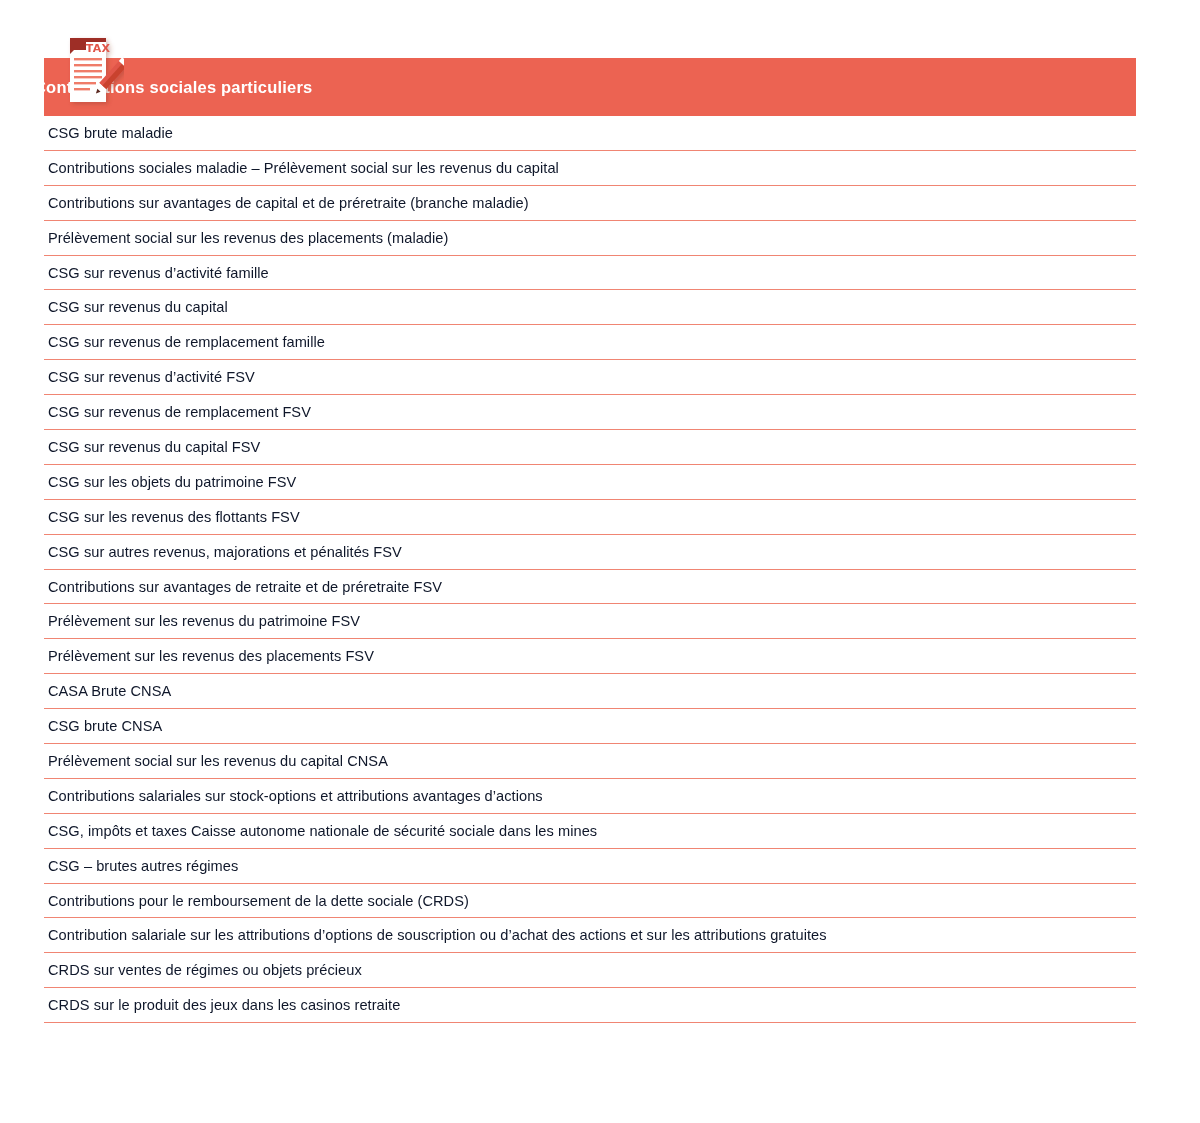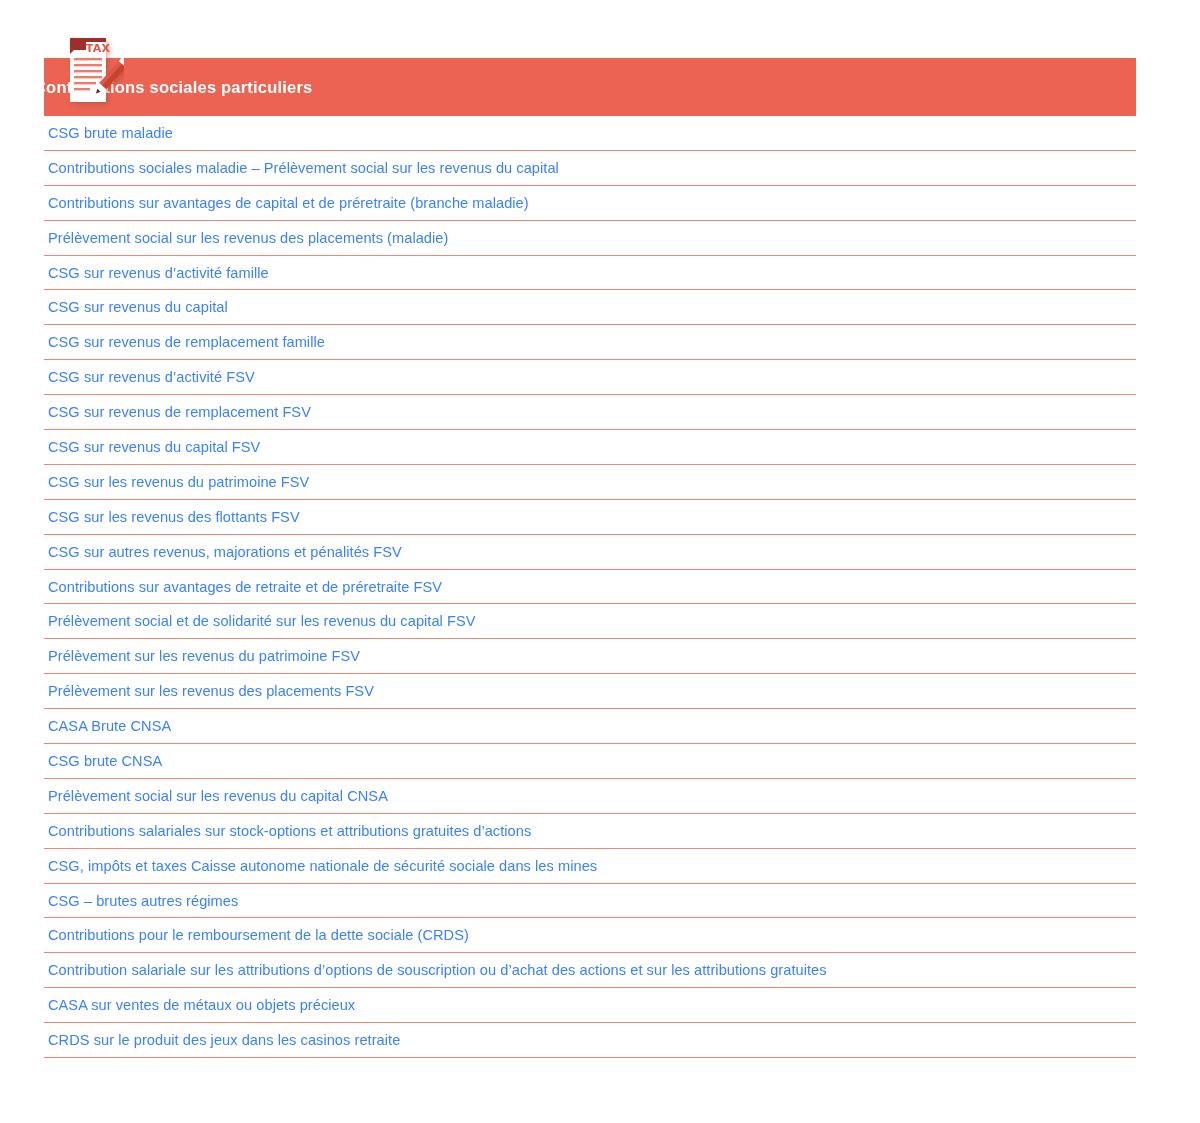--- a/index.html
+++ b/index.html
@@ -75,21 +75,21 @@
     height: 34.9px;
     display: flex;
     align-items: center;
     box-sizing: border-box;
     border-bottom: 1.6px solid #f08573;
     background: #ffffff;
   }
   .row:first-child { border-top: none; }
   .row-label {
     font-size: 14.6px;
-    color: #3b82f6;
+    color: #0f172a;
     padding-left: 4px;
     white-space: nowrap;
     letter-spacing: 0.05px;
   }
 </style>
 </head>
 <body>
 
 <div id="page">
 
@@ -125,66 +125,63 @@
         <div class="row">
           <span class="row-label">CSG sur revenus d’activité FSV</span>
         </div>
         <div class="row">
           <span class="row-label">CSG sur revenus de remplacement FSV</span>
         </div>
         <div class="row">
           <span class="row-label">CSG sur revenus du capital FSV</span>
         </div>
         <div class="row">
-          <span class="row-label">CSG sur les revenus du patrimoine FSV</span>
+          <span class="row-label">CSG sur les objets du patrimoine FSV</span>
         </div>
         <div class="row">
           <span class="row-label">CSG sur les revenus des flottants FSV</span>
         </div>
         <div class="row">
           <span class="row-label">CSG sur autres revenus, majorations et pénalités FSV</span>
         </div>
         <div class="row">
           <span class="row-label">Contributions sur avantages de retraite et de préretraite FSV</span>
         </div>
         <div class="row">
-          <span class="row-label">Prélèvement social et de solidarité sur les revenus du capital FSV</span>
-        </div>
-        <div class="row">
           <span class="row-label">Prélèvement sur les revenus du patrimoine FSV</span>
         </div>
         <div class="row">
           <span class="row-label">Prélèvement sur les revenus des placements FSV</span>
         </div>
         <div class="row">
           <span class="row-label">CASA Brute CNSA</span>
         </div>
         <div class="row">
           <span class="row-label">CSG brute CNSA</span>
         </div>
         <div class="row">
           <span class="row-label">Prélèvement social sur les revenus du capital CNSA</span>
         </div>
         <div class="row">
-          <span class="row-label">Contributions salariales sur stock-options et attributions gratuites d’actions</span>
+          <span class="row-label">Contributions salariales sur stock-options et attributions avantages d’actions</span>
         </div>
         <div class="row">
           <span class="row-label">CSG, impôts et taxes Caisse autonome nationale de sécurité sociale dans les mines</span>
         </div>
         <div class="row">
           <span class="row-label">CSG – brutes autres régimes</span>
         </div>
         <div class="row">
           <span class="row-label">Contributions pour le remboursement de la dette sociale (CRDS)</span>
         </div>
         <div class="row">
           <span class="row-label">Contribution salariale sur les attributions d’options de souscription ou d’achat des actions et sur les attributions gratuites</span>
         </div>
         <div class="row">
-          <span class="row-label">CASA sur ventes de métaux ou objets précieux</span>
+          <span class="row-label">CRDS sur ventes de régimes ou objets précieux</span>
         </div>
         <div class="row">
           <span class="row-label">CRDS sur le produit des jeux dans les casinos retraite</span>
         </div>
       </div>
   </div>
 
   <div id="tax-icon">
     <svg viewBox="0 0 72 80" xmlns="http://www.w3.org/2000/svg" aria-hidden="true">
       <defs>

